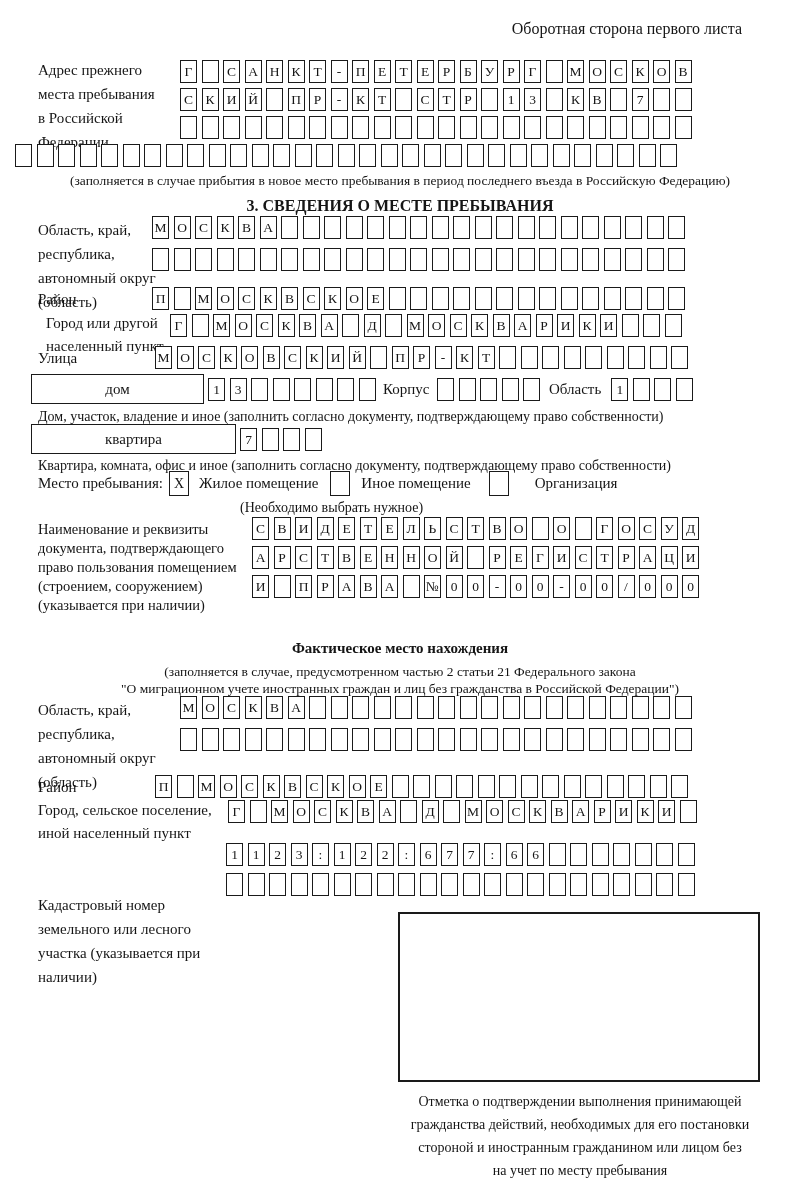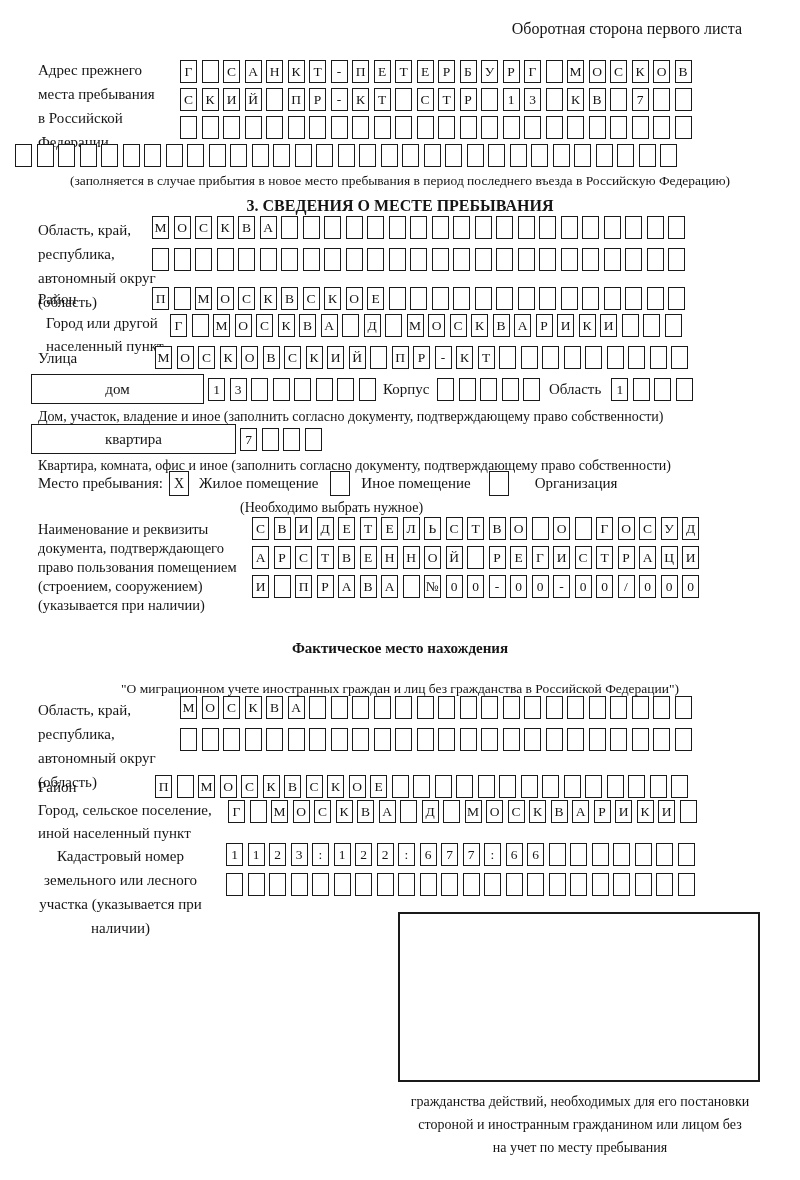--- a/index.html
+++ b/index.html
@@ -412,20 +412,21 @@
       <span class="cb">-</span>
       <span class="cb">0</span>
       <span class="cb">0</span>
       <span class="cb">/</span>
       <span class="cb">0</span>
       <span class="cb">0</span>
       <span class="cb">0</span>
     </div>
 
   <div class="hdr" style="top:640px; font-size:15px;">Фактическое место нахождения</div>
+  <div class="fnote" style="top:663px;">(заполняется в случае, предусмотренном частью 2 статьи 21 Федерального закона</div>
   <div class="fnote" style="top:680px;">"О миграционном учете иностранных граждан и лиц без гражданства в Российской Федерации")</div>
 
   <div class="lab" style="left:38px; top:698px; width:145px;">Область, край, республика, автономный округ (область)</div>
   <div class="brow" style="left:180px; top:696px;">
       <span class="cb">М</span>
       <span class="cb">О</span>
       <span class="cb">С</span>
       <span class="cb">К</span>
       <span class="cb">В</span>
       <span class="cb">А</span>
@@ -523,21 +524,21 @@
       <span class="cb">К</span>
       <span class="cb">В</span>
       <span class="cb">А</span>
       <span class="cb">Р</span>
       <span class="cb">И</span>
       <span class="cb">К</span>
       <span class="cb">И</span>
       <span class="cb"></span>
     </div>
 
-  <div class="lab" style="left:38px; top:844px; width:165px;text-align:center;">Кадастровый номер земельного или лесного участка (указывается при наличии)</div>
+  <div class="lab" style="left:38px; top:893px; width:165px;">Кадастровый номер земельного или лесного участка (указывается при наличии)</div>
   <div class="brow" style="left:226px; top:843px;">
       <span class="cb">1</span>
       <span class="cb">1</span>
       <span class="cb">2</span>
       <span class="cb">3</span>
       <span class="cb">:</span>
       <span class="cb">1</span>
       <span class="cb">2</span>
       <span class="cb">2</span>
       <span class="cb">:</span>
@@ -575,18 +576,19 @@
       <span class="cb"></span>
       <span class="cb"></span>
       <span class="cb"></span>
       <span class="cb"></span>
       <span class="cb"></span>
       <span class="cb"></span>
     </div>
 
   <div class="stamp-box" style="left:398px; top:912px; width:362px; height:170px;"></div>
   <div class="stamp-note" style="left:388px; top:1090px; width:384px;">
+    <div>Отметка о подтверждении выполнения принимающей</div>
     <div>гражданства действий, необходимых для его постановки</div>
     <div>стороной и иностранным гражданином или лицом без</div>
     <div>на учет по месту пребывания</div>
   </div>
 
 </div>
 
 </body></html>

